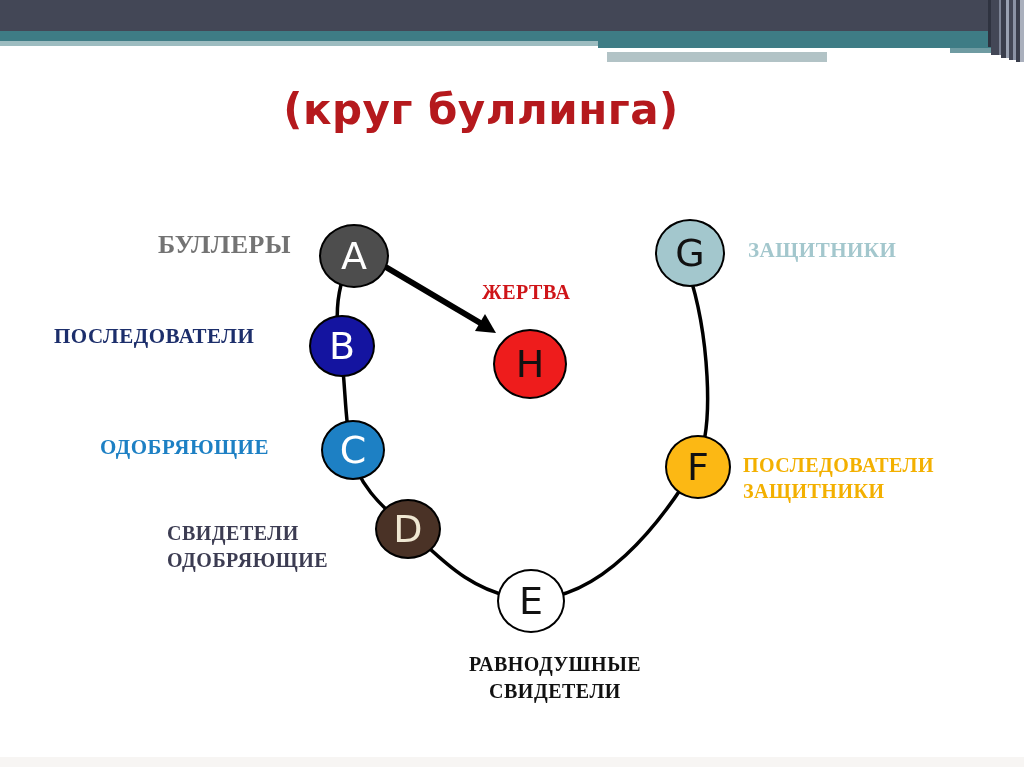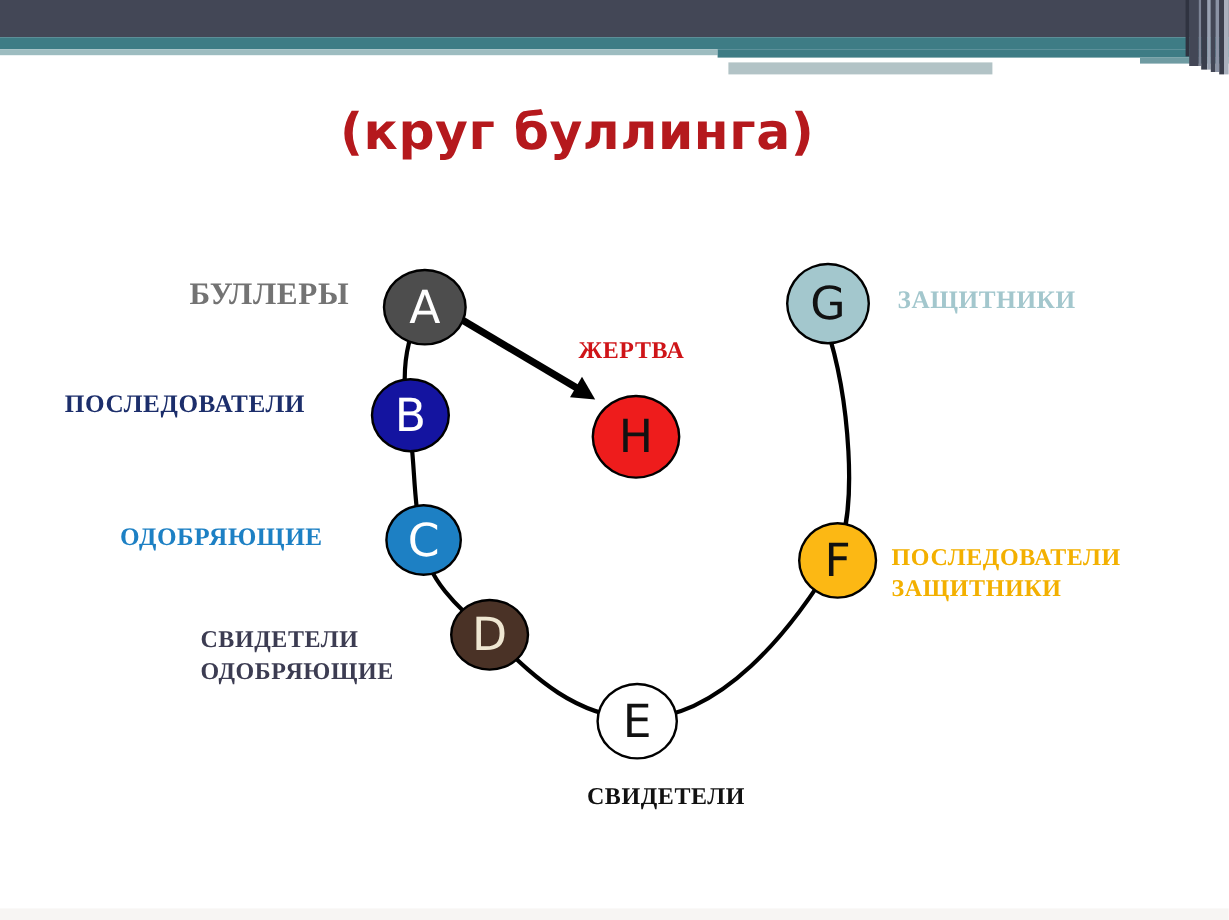--- a/index.html
+++ b/index.html
@@ -128,20 +128,21 @@
   </div>
 
 <div class="abs lbl lbl-bullers">БУЛЛЕРЫ</div>
 <div class="abs lbl lbl-followers">ПОСЛЕДОВАТЕЛИ</div>
 <div class="abs lbl lbl-approvers">ОДОБРЯЮЩИЕ</div>
 <div class="abs lbl lbl-passive">
   <div>СВИДЕТЕЛИ</div>
   <div>ОДОБРЯЮЩИЕ</div>
 </div>
 <div class="abs lbl lbl-witnesses">
+  <div>РАВНОДУШНЫЕ</div>
   <div>СВИДЕТЕЛИ</div>
 </div>
 <div class="abs lbl lbl-potential">
   <div>ПОСЛЕДОВАТЕЛИ</div>
   <div>ЗАЩИТНИКИ</div>
 </div>
 <div class="abs lbl lbl-defenders">ЗАЩИТНИКИ</div>
 <div class="abs lbl lbl-victim">ЖЕРТВА</div>
 
 </body></html>

